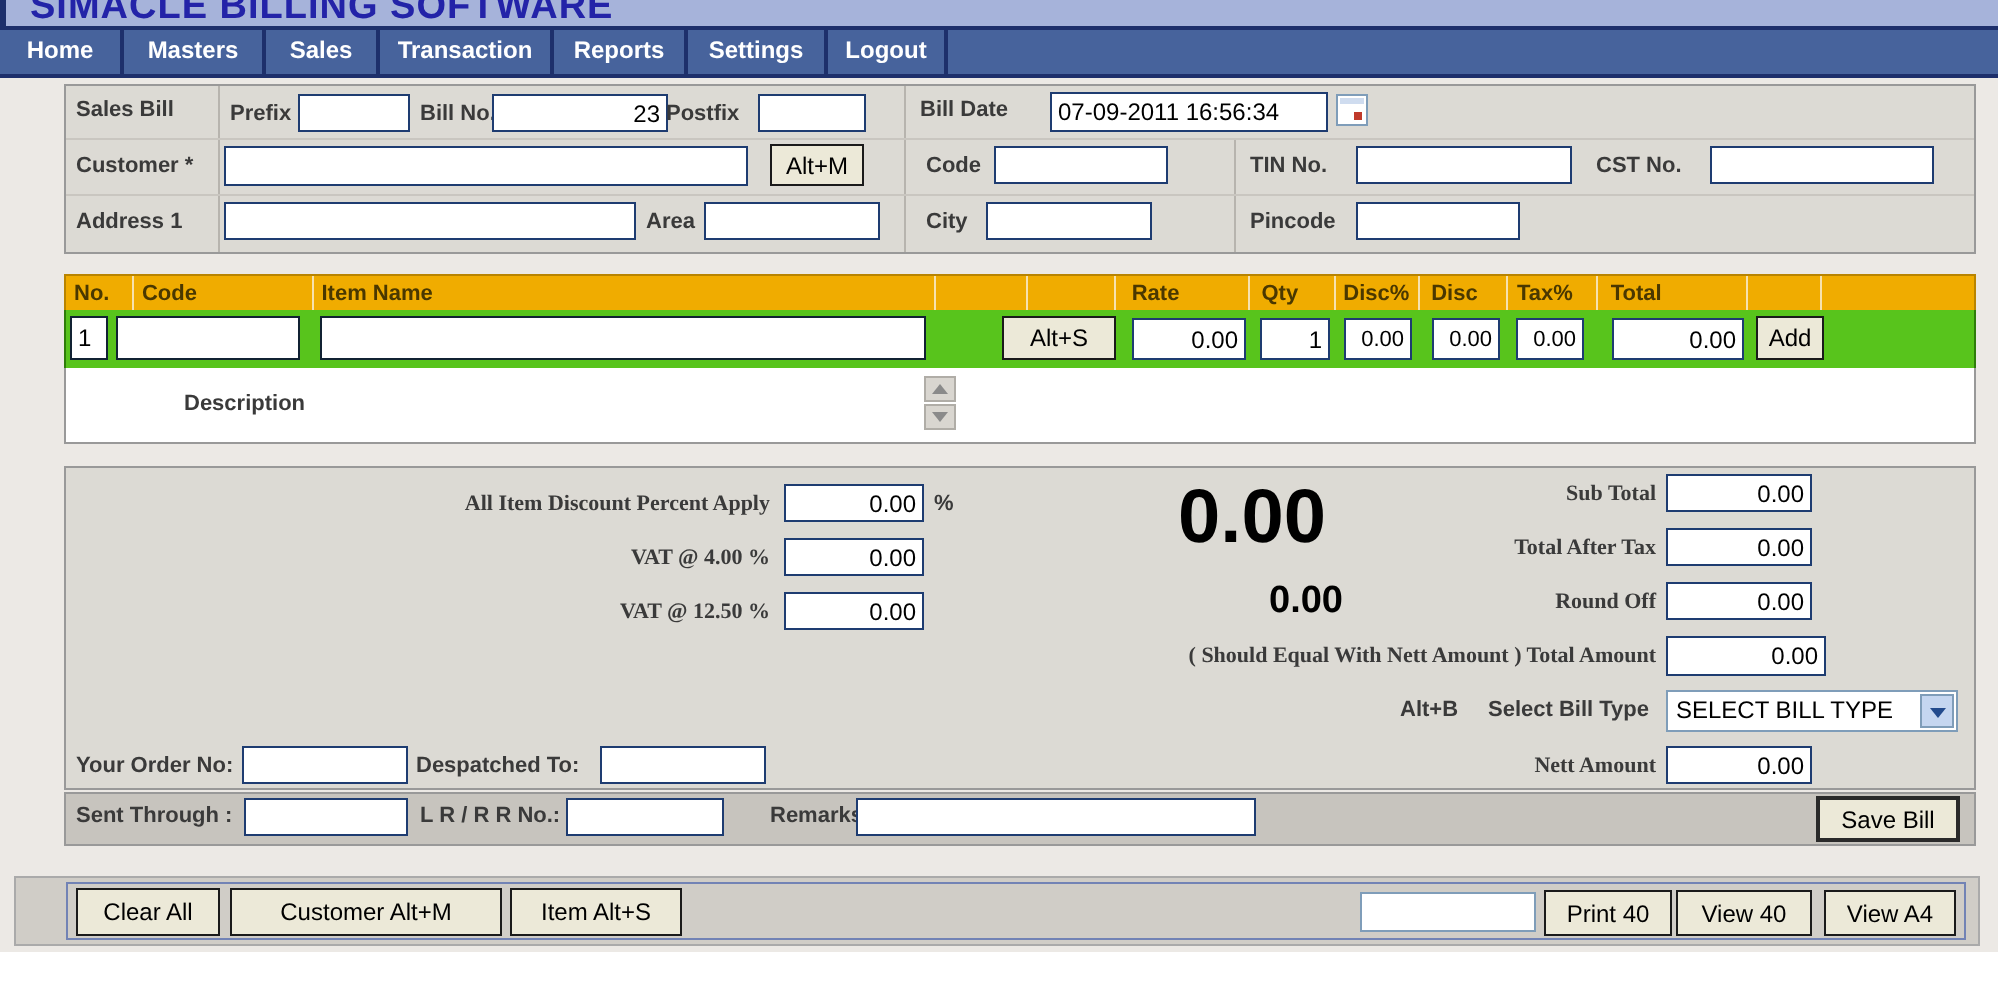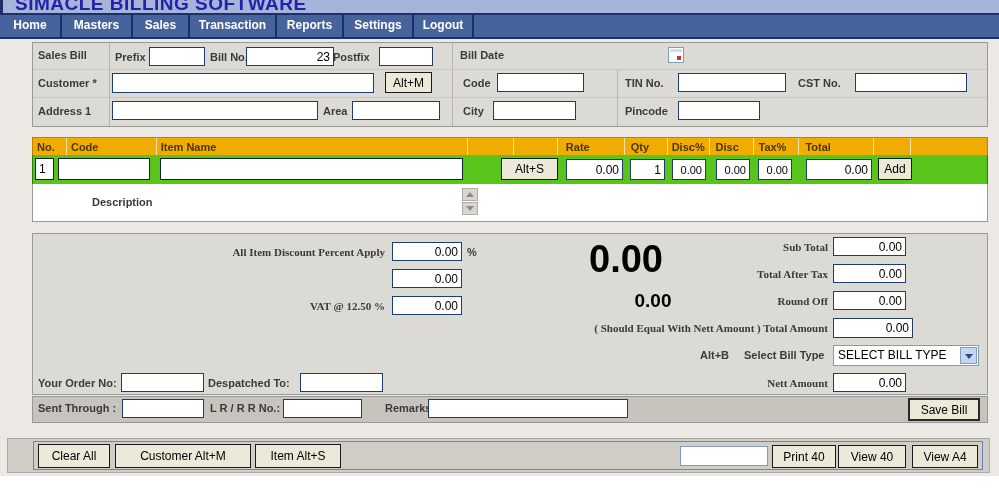--- a/index.html
+++ b/index.html
@@ -62,20 +62,21 @@
   <div class="hline" style="left:33px;top:97px;width:954px;"></div>
 
   <span class="lbl" style="left:38px;top:49px;">Sales Bill</span>
   <span class="lbl" style="left:115px;top:51px;">Prefix</span>
   <input class="inp" style="left: 149px; top: 47px; width: 56px;" value="">
   <span class="lbl" style="left:210px;top:51px;">Bill No.</span>
   <input class="inp num" style="left: 246px; top: 47px; width: 88px;" value="23">
   <span class="lbl" style="left:333px;top:51px;">Postfix</span>
   <input class="inp" style="left: 379px; top: 47px; width: 54px;" value="">
   <span class="lbl" style="left:460px;top:49px;">Bill Date</span>
+  <input class="inp" style="left: 525px; top: 46px; width: 139px; height: 20px;" value="07-09-2011 16:56:34">
   <div class="calbtn">
       <div class="bar"></div>
       <div class="dot"></div>
     </div>
 
   <span class="lbl" style="left:38px;top:77px;">Customer *</span>
   <input class="inp" style="left: 112px; top: 73px; width: 262px; height: 20px;" value="">
   <button class="btn" style="left:385px;top:72px;width:47px;height:21px;">Alt+M</button>
   <span class="lbl" style="left:463px;top:77px;">Code</span>
   <input class="inp" style="left: 497px; top: 73px; width: 87px;" value="">
@@ -128,20 +129,21 @@
       <div class="tri-up"></div>
     </div>
   <div class="scrollbtn" style="left:462px;top:202px;">
       <div class="tri-dn"></div>
     </div>
 
   <div class="panel" style="left:32px;top:233px;width:956px;height:162px;"></div>
   <span class="lbl rlbl" style="left:150px;top:246px;width:235px;">All Item Discount Percent Apply</span>
   <input class="inp num" style="left: 392px; top: 242px; width: 70px;" value="0.00">
   <span class="lbl" style="left:467px;top:246px;">%</span>
+  <span class="lbl rlbl" style="left:150px;top:273px;width:235px;">VAT @ 4.00 %</span>
   <input class="inp num" style="left: 392px; top: 269px; width: 70px;" value="0.00">
   <span class="lbl rlbl" style="left:150px;top:300px;width:235px;">VAT @ 12.50 %</span>
   <input class="inp num" style="left: 392px; top: 296px; width: 70px;" value="0.00">
 
   <div class="bigval" style="left:546px;top:238px;width:160px;font-size:38px;">0.00</div>
   <div class="bigval" style="left:603px;top:290px;width:100px;font-size:19px;">0.00</div>
 
   <span class="lbl rlbl" style="left:628px;top:241px;width:200px;">Sub Total</span>
   <input class="inp num" style="left: 833px; top: 237px; width: 73px;" value="0.00">
   <span class="lbl rlbl" style="left:628px;top:268px;width:200px;text-align:right;">Total After Tax</span>

